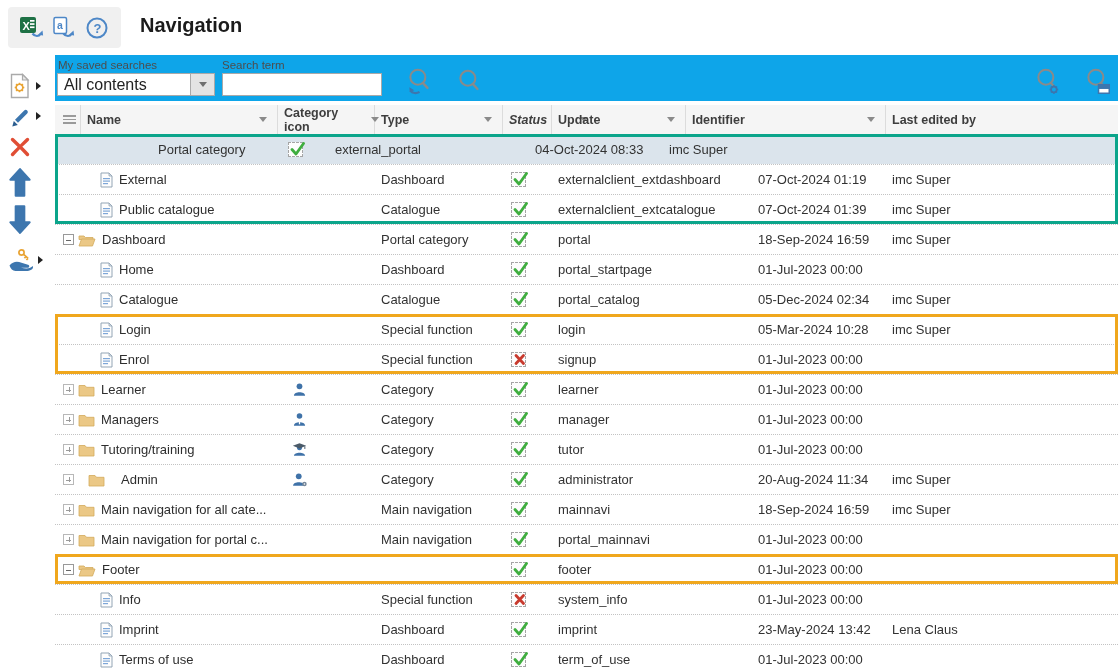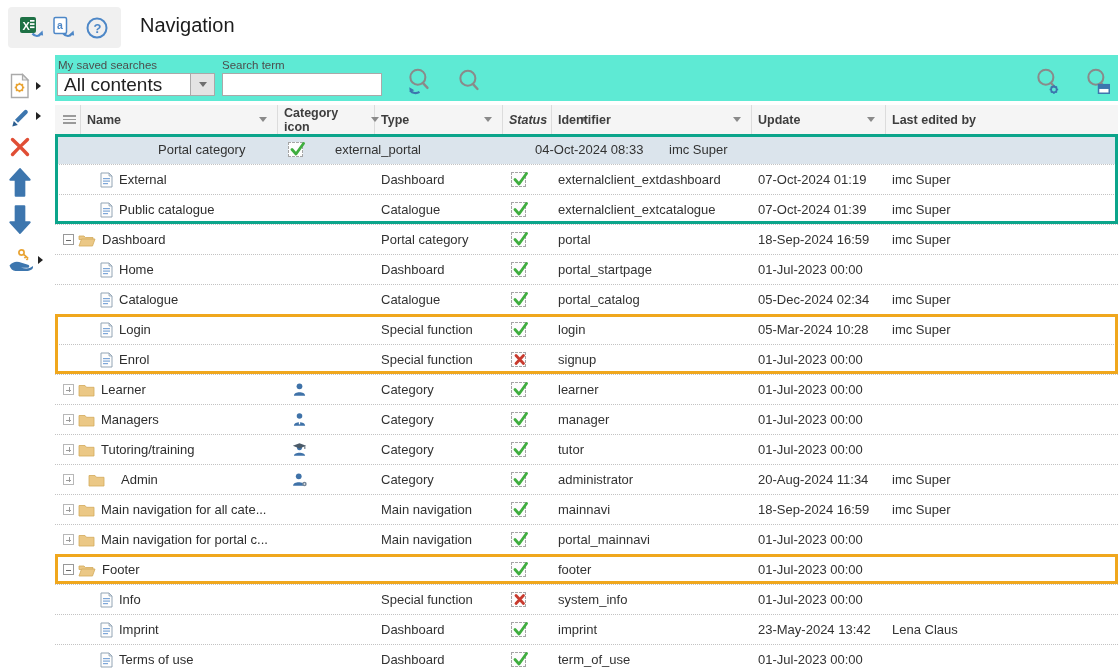--- a/index.html
+++ b/index.html
@@ -6,34 +6,34 @@
   html,body { width:1118px; height:672px; overflow:hidden; background:#fff;
               font-family:"Liberation Sans", sans-serif; }
   .page { position:relative; width:1118px; height:672px; background:#fff; }
 
   
   .topbar { position:absolute; left:0; top:0; width:1118px; height:55px; background:#fff; }
   .icon-chip { position:absolute; left:8px; top:7px; width:113px; height:41px;
                background:#f0f0f0; border-radius:4px; display:flex; align-items:center;
                justify-content:space-around; padding:0 8px; }
   .chip-btn { width:28px; height:28px; display:flex; align-items:center; justify-content:center; cursor:pointer; }
-  .page-title { position:absolute; left:140px; top:14px; font-size:20px; font-weight:normal; color:#1b1b1b; }
+  .page-title { position:absolute; left:140px; top:14px; font-size:20px; font-weight:bold; color:#1b1b1b; }
 
   
   .lefttb { position:absolute; left:0; top:55px; width:55px; height:617px; background:#fff; }
   .tb-btn { position:absolute; left:8px; display:flex; align-items:center; cursor:pointer; }
   .tb-arrow { width:0; height:0; border-left:5px solid #222; border-top:4px solid transparent;
               border-bottom:4px solid transparent; margin-left:4px; }
 
   
-  .searchband { position:absolute; left:55px; top:55px; width:1063px; height:46px; background:#5eead4; }
+  .searchband { position:absolute; left:55px; top:55px; width:1063px; height:46px; background:#0ea5e9; }
   .fld-label { position:absolute; top:4px; font-size:11.5px; color:#4d4d4d; }
   .dropdown { position:absolute; left:2px; top:18px; width:158px; height:23px; background:#fff;
               border:1px solid #a9a9a9; display:flex; align-items:center; cursor:pointer; }
-  .dropdown .dd-text { flex:1; padding-left:6px; font-size:19px; color:#222; }
+  .dropdown .dd-text { flex:1; padding-left:6px; font-size:16px; color:#222; }
   .dd-btn { width:24px; height:100%; background:#e3e3e3; border-left:1px solid #a9a9a9;
             display:flex; align-items:center; justify-content:center; }
   .tri-down { width:0; height:0; border-top:5px solid #6e6e6e; border-left:4.5px solid transparent;
               border-right:4.5px solid transparent; }
   .search-input { position:absolute; left:167px; top:18px; width:160px; height:23px;
                   border:1px solid #a9a9a9; background:#fff; font-size:13px; padding:0 5px;
                   font-family:"Liberation Sans",sans-serif; }
   .band-btn { position:absolute; top:12px; width:30px; height:30px; display:flex;
               align-items:center; justify-content:center; cursor:pointer; }
 
@@ -224,26 +224,26 @@
         <span class="filter-arrow"></span>
       </div>
       <div class="th w-type">
         <span>Type</span>
         <span class="filter-arrow"></span>
       </div>
       <div class="th w-status">
         <span>Status</span>
         <span class="filter-arrow" style="margin-right:4px"></span>
       </div>
+      <div class="th w-update">
+        <span>Update</span>
+        <span class="filter-arrow"></span>
+      </div>
       <div class="th w-id">
         <span>Identifier</span>
-        <span class="filter-arrow"></span>
-      </div>
-      <div class="th w-update">
-        <span>Update</span>
         <span class="filter-arrow"></span>
       </div>
       <div class="th w-by">
         <span>Last edited by</span>
       </div>
     </div>
     <div class="rows" id="rows">
         <div class="hl-group">
           <div class="hl-ov" style="border-color: rgb(11, 165, 139);"></div>
           <div class="row selected">

